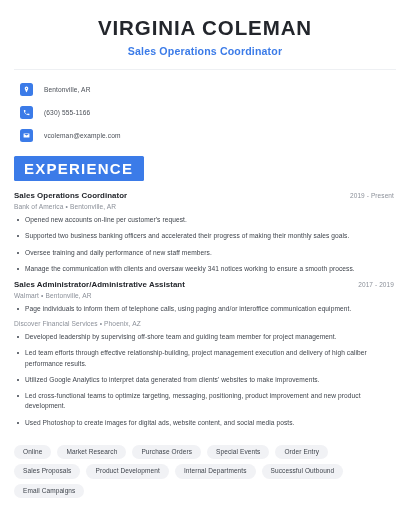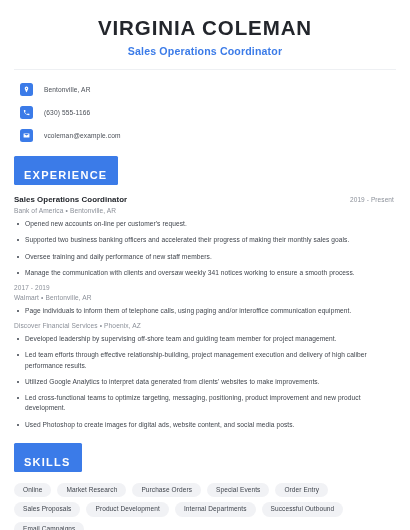--- a/index.html
+++ b/index.html
@@ -77,24 +77,24 @@
     font-size: 6.6px;
     color: #4a4f57;
     letter-spacing: 0.12px;
   }
 
   
   .section-badge {
     display: inline-block;
     background: #3b7be8;
     color: #ffffff;
-    font-size: 11px;
+    font-size: 15px;
     font-weight: bold;
     letter-spacing: 1.25px;
-    padding: 13px 11px 4px 10px;
+    padding: 4px 11px 4px 10px;
     border-radius: 1.5px;
   }
   .section-experience { margin-top: 12px; margin-left: 0; }
   .section-skills { margin-top: 13px; margin-left: 0; }
 
   
   .experience { padding-top: 10px; }
   .job { margin-bottom: 1px; }
   .job + .job { margin-top: 2px; }
 
@@ -226,20 +226,21 @@
       <ul class="bullets">
         <li>Opened new accounts on-line per customer's request.</li>
         <li>Supported two business banking officers and accelerated their progress of making their monthly sales goals.</li>
         <li>Oversee training and daily performance of new staff members.</li>
         <li>Manage the communication with clients and oversaw weekly 341 notices working to ensure a smooth process.</li>
       </ul>
     </div>
 
     <div class="job">
       <div class="job-head">
+        <span class="job-title">Sales Administrator/Administrative Assistant</span>
         <span class="job-date">2017 - 2019</span>
       </div>
       <div class="job-meta">
         <span>Walmart</span><span class="sep">•</span><span>Bentonville, AR</span>
       </div>
       <ul class="bullets">
         <li>Page individuals to inform them of telephone calls, using paging and/or interoffice communication equipment.</li>
       </ul>
     </div>
 
@@ -251,23 +252,20 @@
         <li>Developed leadership by supervising off-shore team and guiding team member for project management.</li>
         <li>Led team efforts through effective relationship-building, project management execution and delivery of high caliber performance results.</li>
         <li>Utilized Google Analytics to interpret data generated from clients' websites to make improvements.</li>
         <li>Led cross-functional teams to optimize targeting, messaging, positioning, product improvement and new product development.</li>
         <li>Used Photoshop to create images for digital ads, website content, and social media posts.</li>
       </ul>
     </div>
 
   </div>
 
-  <div class="section-skills">
-    <span class="section-badge">SKILLS</span>
-  </div>
 
   <div class="skills">
     <span class="chip">Online</span>
     <span class="chip">Market Research</span>
     <span class="chip">Purchase Orders</span>
     <span class="chip">Special Events</span>
     <span class="chip">Order Entry</span>
     <span class="chip">Sales Proposals</span>
     <span class="chip">Product Development</span>
     <span class="chip">Internal Departments</span>

